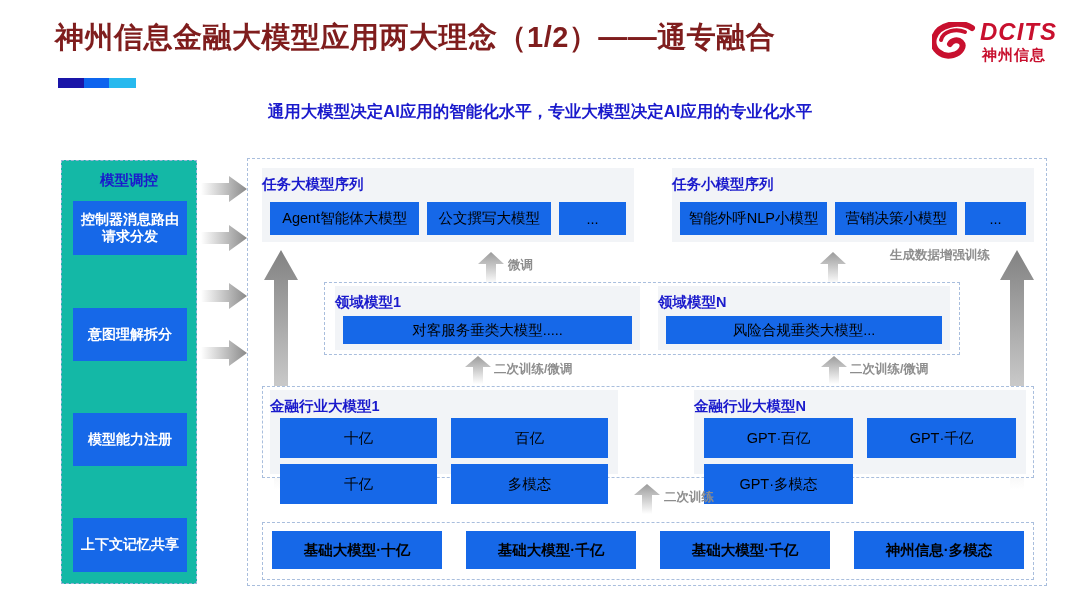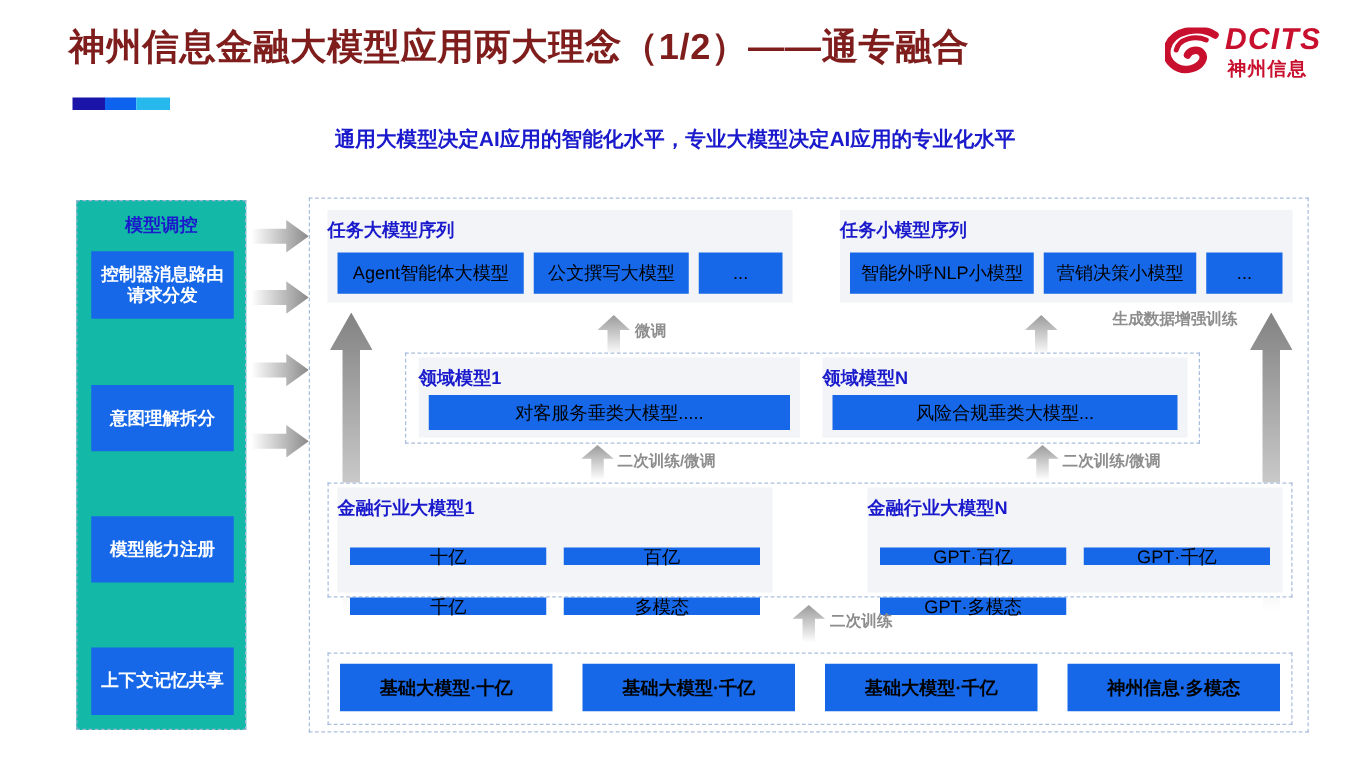--- a/index.html
+++ b/index.html
@@ -109,21 +109,21 @@
 
   
   #industry-frame{
     position:absolute;left:262px;top:386px;width:772px;height:92px;
     border:1px dashed #a9bedd;box-sizing:border-box;background:#ffffff;
   }
   #industry-1{left:270px;top:390px;width:348px;height:84px;}
   #industry-n{left:694px;top:390px;width:332px;height:84px;}
   .grid2{position:absolute;left:10px;right:10px;top:28px;display:grid;
          grid-template-columns:1fr 1fr;gap:6px 14px;}
-  .grid2 .chip{height:14px;font-size:14.5px;margin-top:20px;}
+  .grid2 .chip{height:40px;font-size:14.5px;}
 
   
   #foundation-frame{
     position:absolute;left:262px;top:522px;width:772px;height:58px;
     border:1px dashed #a9bedd;box-sizing:border-box;background:#ffffff;
   }
   #foundation-row{position:absolute;left:272px;top:531px;width:752px;height:38px;
                   display:flex;gap:24px;}
   #foundation-row .chip{flex:1;height:38px;font-size:14.5px;font-weight:bold;}
 

